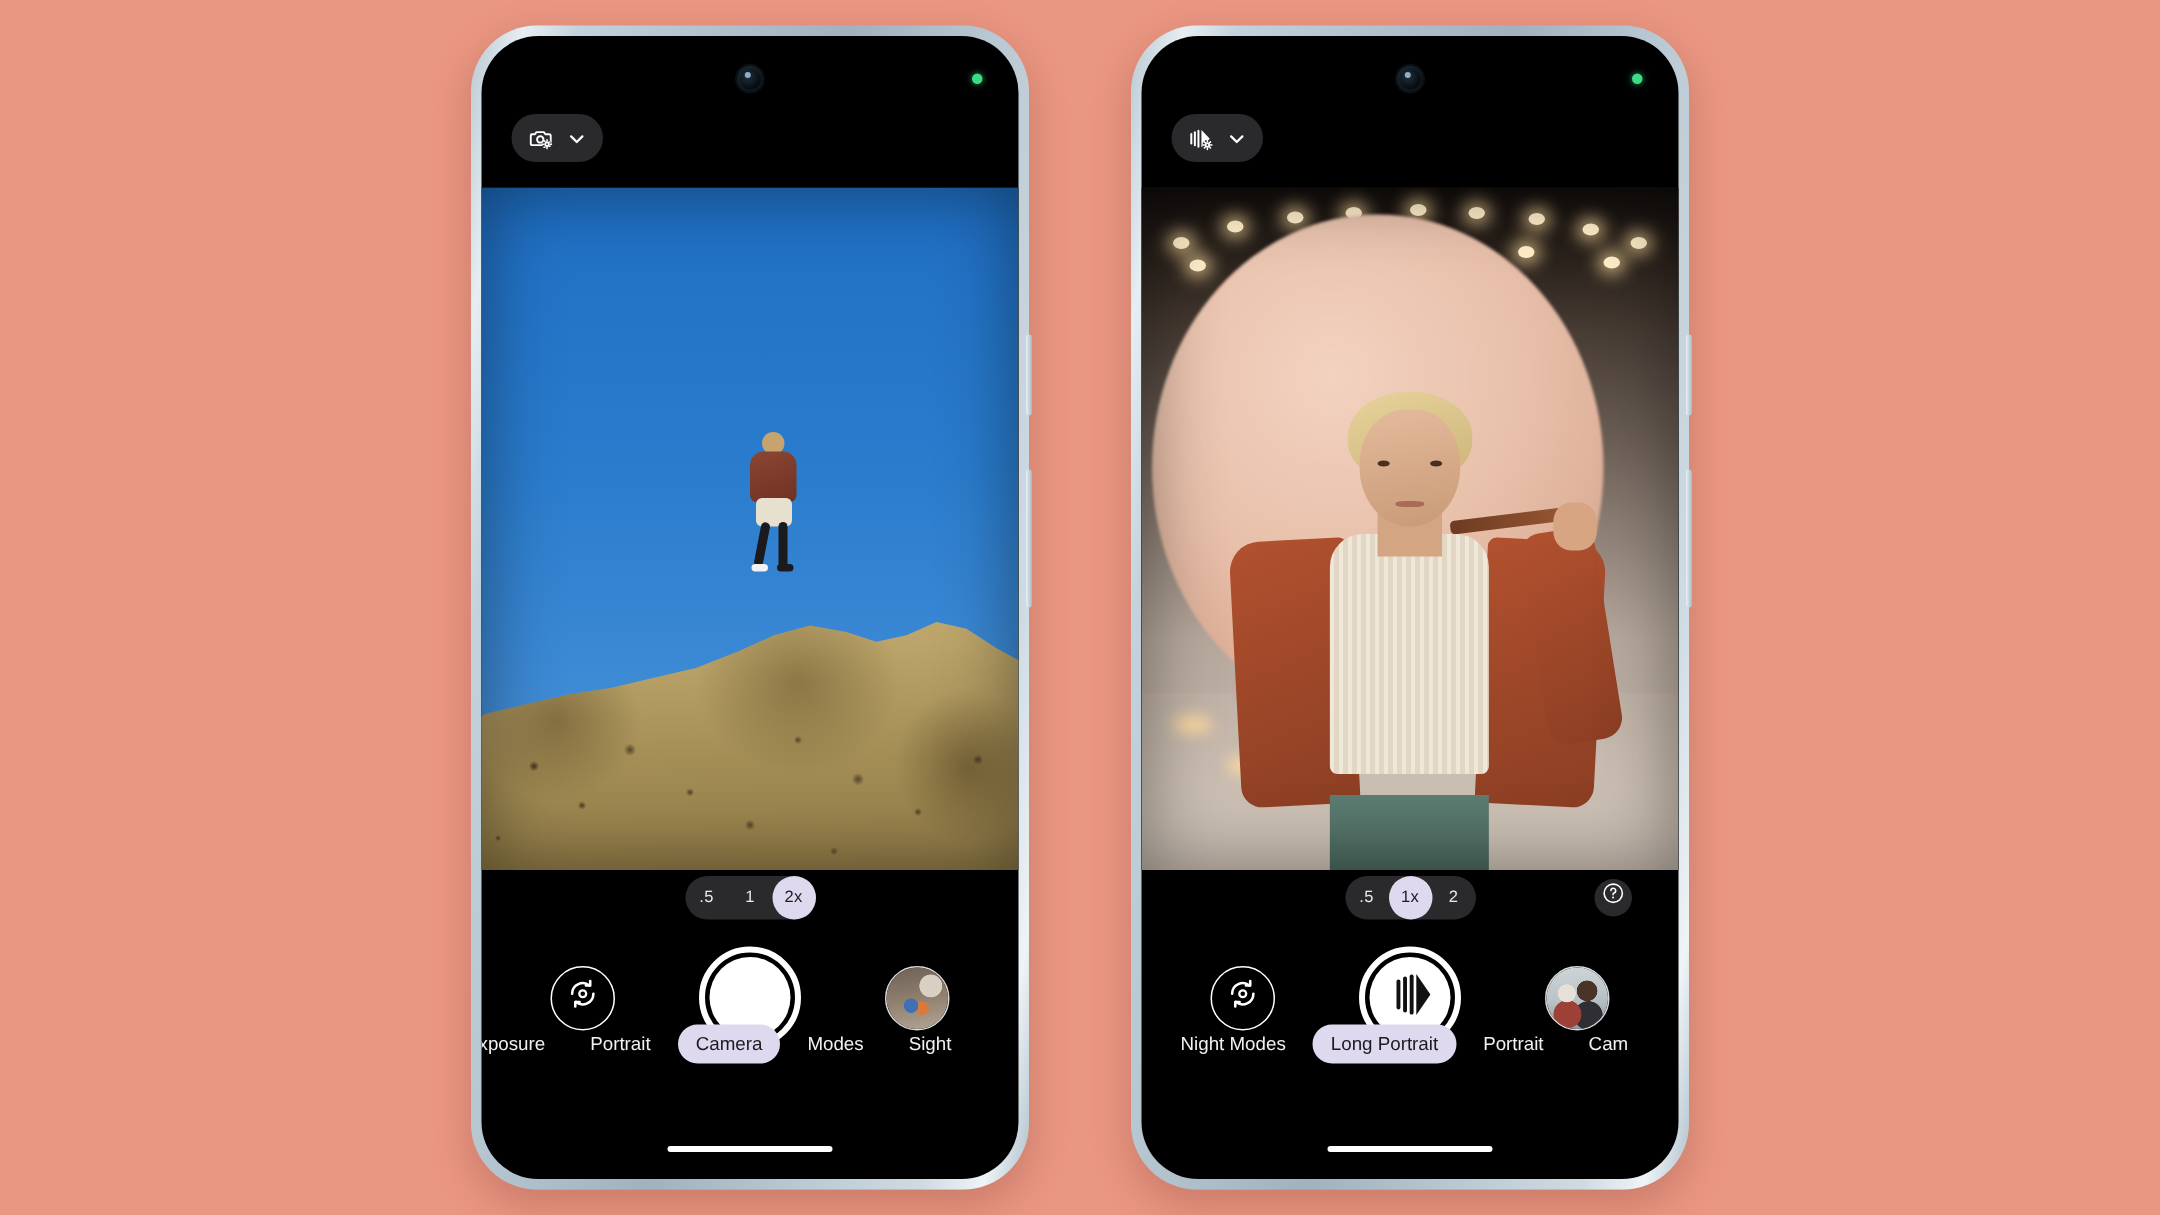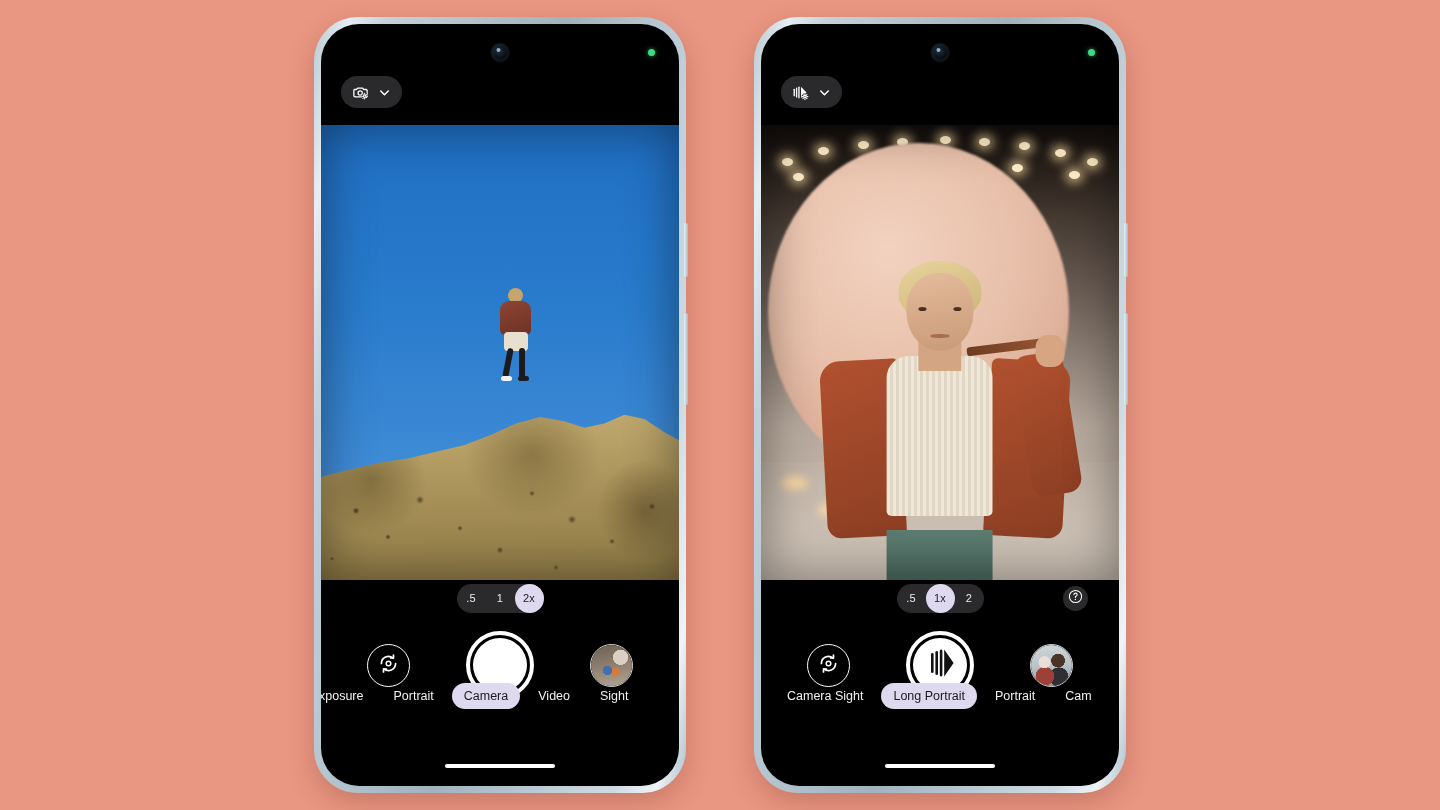--- a/index.html
+++ b/index.html
@@ -510,21 +510,21 @@
         <div class="thumb">
           <div class="thumb-a"></div>
         </div>
       </div>
 
       <div class="modes">
         <div class="modes-inner" style="margin-left:-14px">
           <div class="mode">xposure</div>
           <div class="mode">Portrait</div>
           <div class="mode active">Camera</div>
-          <div class="mode">Video</div>
+          <div class="mode">Modes</div>
           <div class="mode">Sight</div>
         </div>
       </div>
 
       <div class="home-indicator"></div>
     </div>
   </div>
 
   <div class="phone right">
     <div class="btn-side btn-power"></div>
@@ -649,21 +649,21 @@
           </div>
         </div>
 
         <div class="thumb">
           <div class="thumb-b"></div>
         </div>
       </div>
 
       <div class="modes">
         <div class="modes-inner" style="margin-left:14px">
-          <div class="mode">Camera Sight</div>
+          <div class="mode">Night Modes</div>
           <div class="mode active">Long Portrait</div>
           <div class="mode">Portrait</div>
           <div class="mode">Cam</div>
         </div>
       </div>
 
       <div class="home-indicator"></div>
     </div>
   </div>
 

